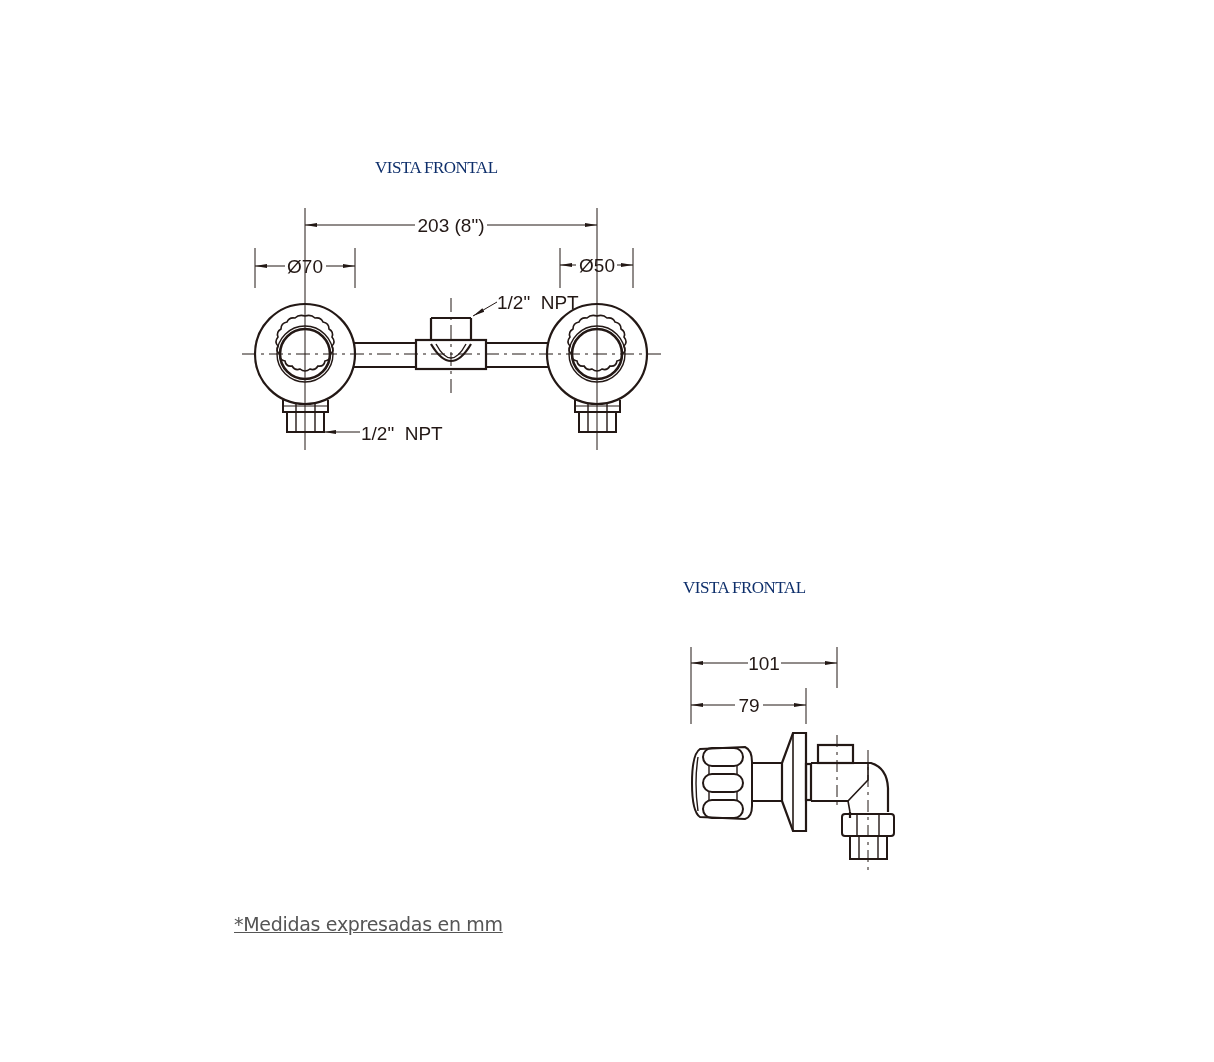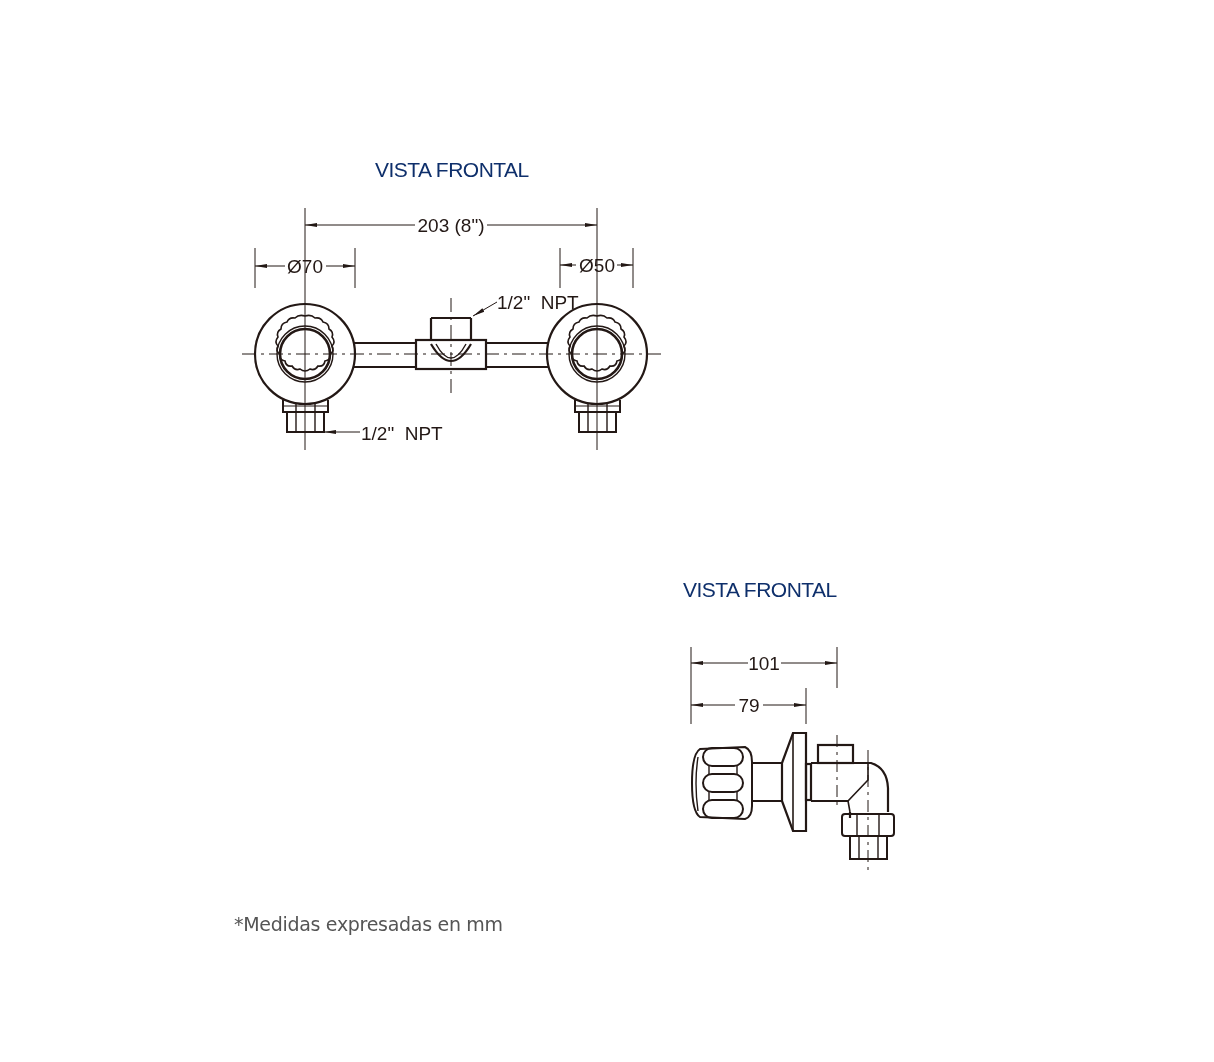--- a/index.html
+++ b/index.html
@@ -1,18 +1,18 @@
 <!DOCTYPE html>
 <html><head>
 <meta charset="utf-8">
 <style>
   html, body { margin: 0; padding: 0; background: #ffffff; }
   body { width: 1214px; height: 1062px; position: relative; overflow: hidden; font-family: "Liberation Sans", sans-serif; }
-  .title { position: absolute; color: #0e2f6b; font-family: Liberation Sans, sans-serif; font-size: 21px; letter-spacing: -0.5px; }
-  .note { position: absolute; color: #555555; font-family: "DejaVu Sans", sans-serif; font-size: 19px; letter-spacing: -0.3px; }
+  .title { position: absolute; color: #0e2f6b; font-family: Liberation Serif, serif; font-size: 17px; letter-spacing: -0.5px; }
+  .note { position: absolute; color: #555555; font-family: "DejaVu Sans", sans-serif; font-size: 19px; letter-spacing: -0.3px; text-decoration: underline; }
   svg { position: absolute; left: 0; top: 0; }
   .dimtext { font-family: "Liberation Sans", sans-serif; font-size: 19px; fill: #231815; }
 </style>
 </head>
 <body>
 
 <div class="title" style="left:375px; top:158px;">VISTA FRONTAL</div>
 <div class="title" style="left:683px; top:578px;">VISTA FRONTAL</div>
 <div class="note" style="left:234px; top:913px;">*Medidas expresadas en mm</div>
 

